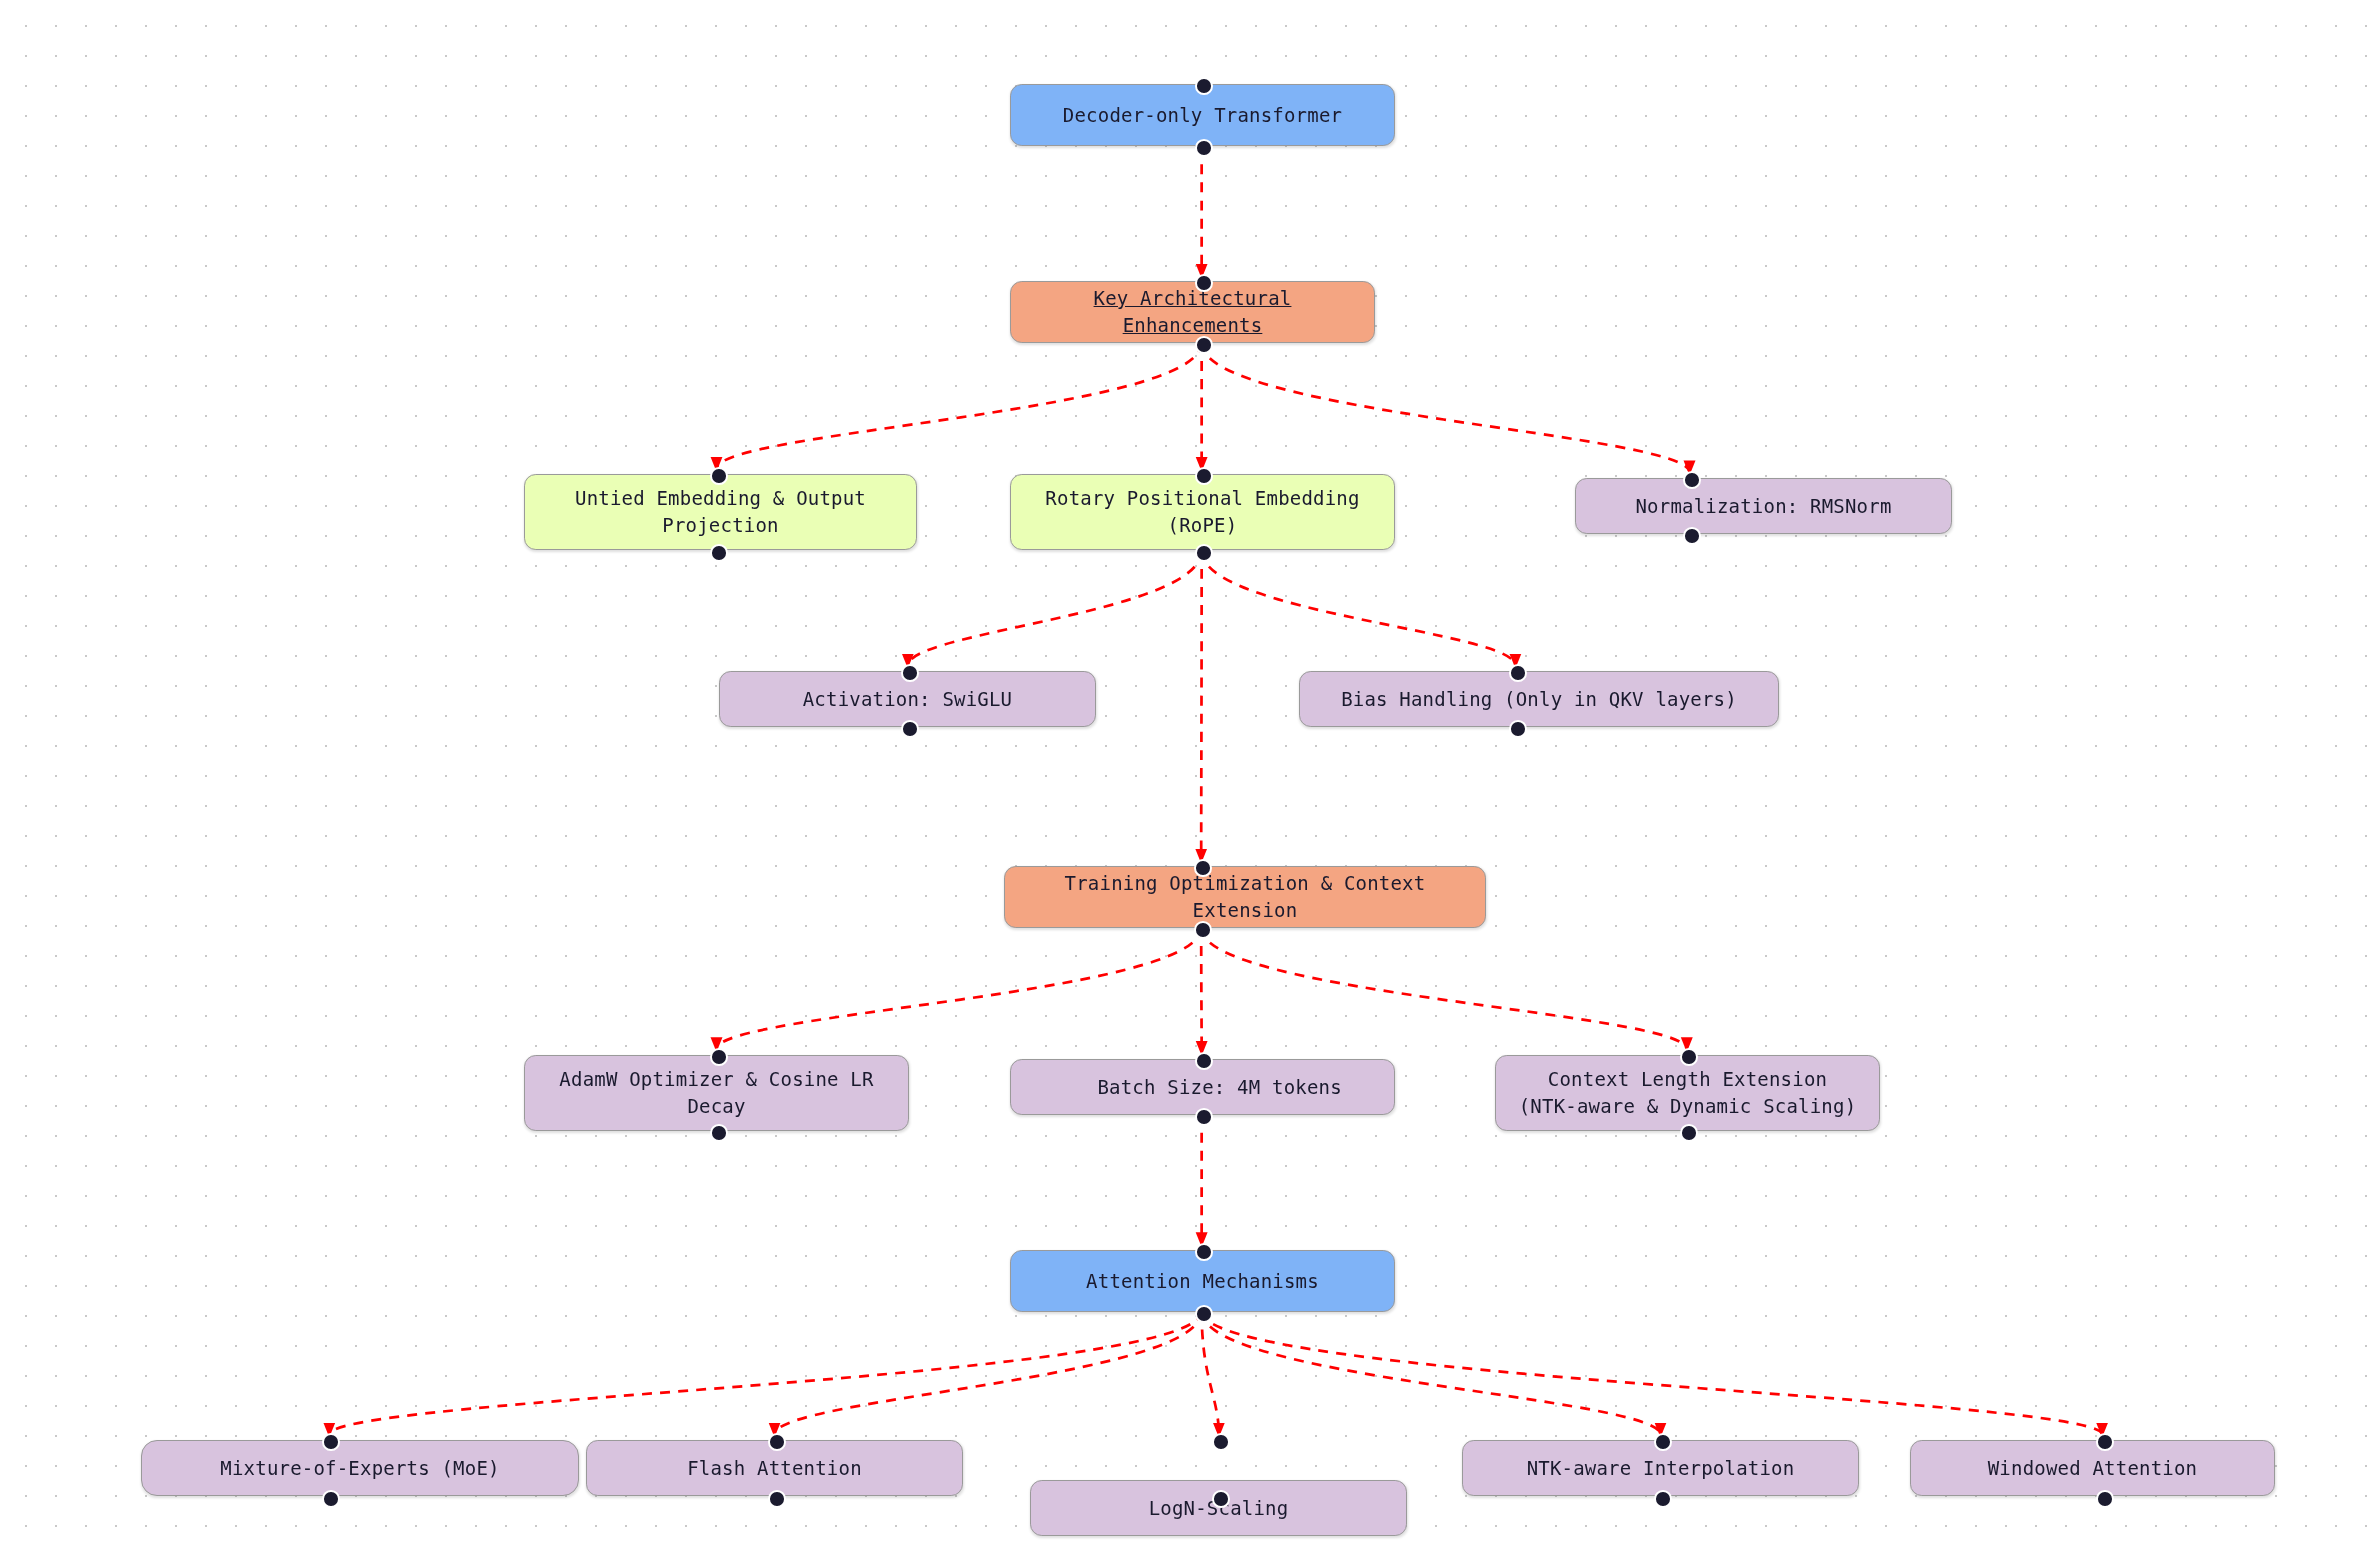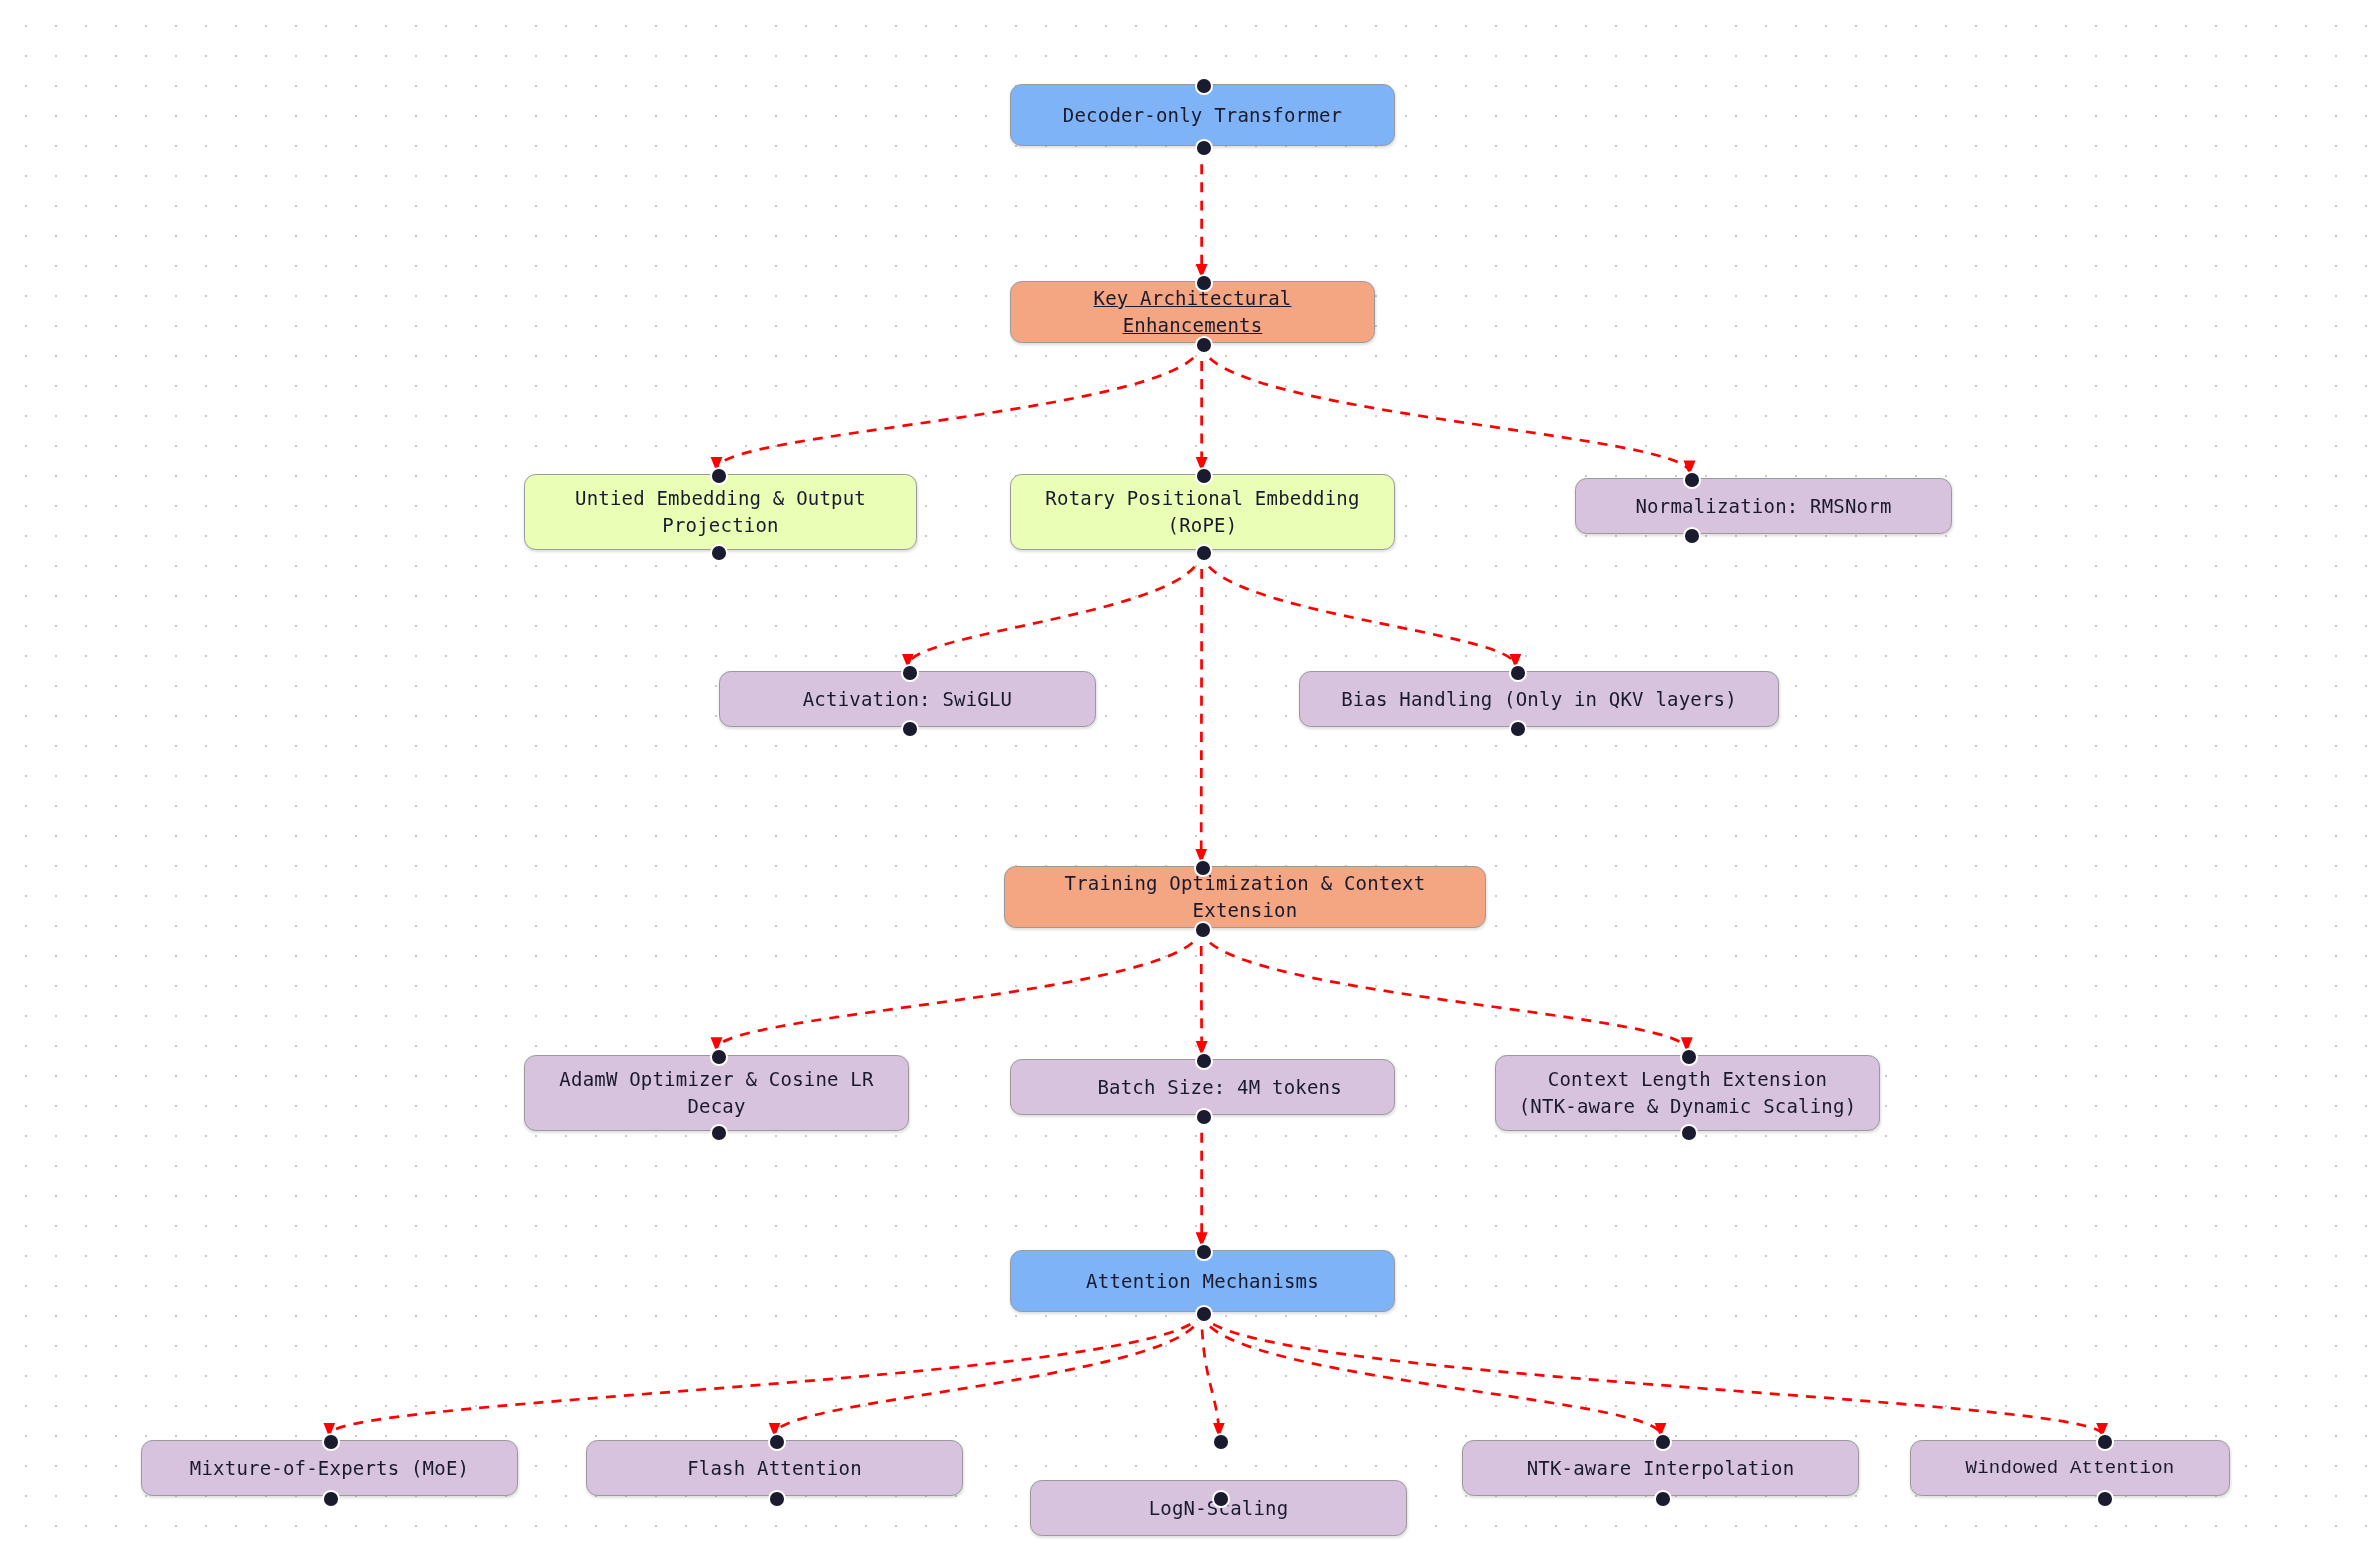--- a/index.html
+++ b/index.html
@@ -124,30 +124,30 @@
       <div class="node purple" style="left: 1010px; top: 1059px; width: 385px; height: 56px; padding-left: 47px;">Batch Size: 4M tokens</div>
       <div class="port" style="left: 1202px; top: 1059px;"></div>
       <div class="port" style="left: 1202px; top: 1115px;"></div>
       <div class="node purple" style="left: 1495px; top: 1055px; width: 385px; height: 76px;">Context Length Extension
 (NTK-aware &amp; Dynamic Scaling)</div>
       <div class="port" style="left: 1687px; top: 1055px;"></div>
       <div class="port" style="left: 1687px; top: 1131px;"></div>
       <div class="node blue" style="left: 1010px; top: 1250px; width: 385px; height: 62px;">Attention Mechanisms</div>
       <div class="port" style="left: 1202px; top: 1250px;"></div>
       <div class="port" style="left: 1202px; top: 1312px;"></div>
-      <div class="node purple" style="left: 141px; top: 1440px; width: 377px; height: 56px;">Mixture-of-Experts (MoE)</div>
+      <div class="node purple" style="left: 141px; top: 1440px; width: 438px; height: 56px; border-radius: 16px;">Mixture-of-Experts (MoE)</div>
       <div class="port" style="left: 329px; top: 1440px;"></div>
       <div class="port" style="left: 329px; top: 1497px;"></div>
       <div class="node purple" style="left: 586px; top: 1440px; width: 377px; height: 56px;">Flash Attention</div>
       <div class="port" style="left: 775px; top: 1440px;"></div>
       <div class="port" style="left: 775px; top: 1497px;"></div>
       <div class="node purple" style="left: 1030px; top: 1440px; width: 377px; height: 56px; margin-top: 40px;">LogN-Scaling</div>
       <div class="port" style="left: 1219px; top: 1440px;"></div>
       <div class="port" style="left: 1219px; top: 1497px;"></div>
       <div class="node purple" style="left: 1462px; top: 1440px; width: 397px; height: 56px;">NTK-aware Interpolation</div>
       <div class="port" style="left: 1661px; top: 1440px;"></div>
       <div class="port" style="left: 1661px; top: 1497px;"></div>
-      <div class="node purple" style="left: 1910px; top: 1440px; width: 320px; height: 56px; font-family: Liberation Mono, monospace;">Windowed Attention</div>
+      <div class="node purple" style="left: 1910px; top: 1440px; width: 365px; height: 56px;">Windowed Attention</div>
       <div class="port" style="left: 2103px; top: 1440px;"></div>
       <div class="port" style="left: 2103px; top: 1497px;"></div>
     </div>
 </div>
 
 
 </body></html>

